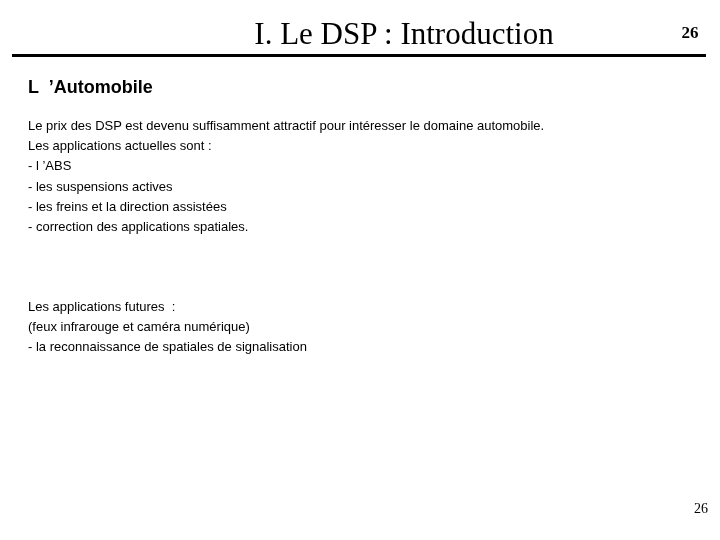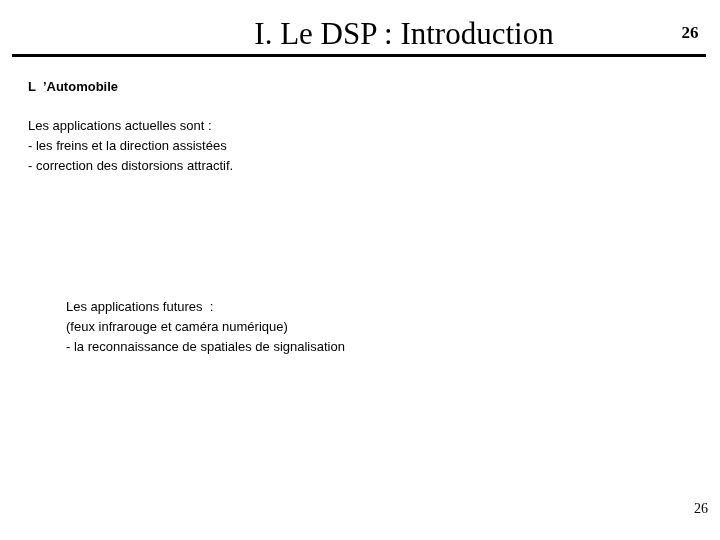--- a/index.html
+++ b/index.html
@@ -44,38 +44,38 @@
       width: 694px;
       height: 3px;
       background: #000000;
     }
     .section-heading {
       position: absolute;
       left: 28px;
       top: 78px;
       font-family: "Liberation Sans", "DejaVu Sans", sans-serif;
       font-weight: bold;
-      font-size: 13px;
+      font-size: 18px;
       line-height: 18px;
       white-space: pre;
     }
     .body-block {
       position: absolute;
       left: 28px;
       font-family: "Liberation Sans", "DejaVu Sans", sans-serif;
       font-size: 13px;
       line-height: 20.2px;
       white-space: nowrap;
     }
     .body-block .line {
       display: block;
       white-space: pre;
     }
     .block-current { top: 116px; }
-    .block-future { top: 297px; margin-left: 38px; }
+    .block-future { top: 297px; }
     .slide-number-bottom {
       position: absolute;
       left: 690px;
       top: 500px;
       width: 22px;
       text-align: center;
       font-family: "Liberation Serif", "DejaVu Serif", serif;
       font-size: 14px;
       line-height: 18px;
     }
@@ -84,23 +84,26 @@
 <body>
 
 <div>
   <div class="slide-title">I. Le DSP : Introduction</div>
   <div class="slide-number-top">26</div>
   <div class="title-rule"></div>
 
   <div class="section-heading">L  ’Automobile</div>
 
   <div class="body-block block-current">
+    <span class="line">Le prix des DSP est devenu suffisamment attractif pour intéresser le domaine automobile.</span>
     <span class="line">Les applications actuelles sont :</span>
+    <span class="line">- l ’ABS</span>
+    <span class="line">- les suspensions actives</span>
     <span class="line">- les freins et la direction assistées</span>
-    <span class="line">- correction des distorsions attractif.</span>
+    <span class="line">- correction des applications spatiales.</span>
   </div>
 
   <div class="body-block block-future">
     <span class="line">Les applications futures  :</span>
     <span class="line">(feux infrarouge et caméra numérique)</span>
     <span class="line">- la reconnaissance de spatiales de signalisation</span>
   </div>
 
   <div class="slide-number-bottom">26</div>
 </div>

